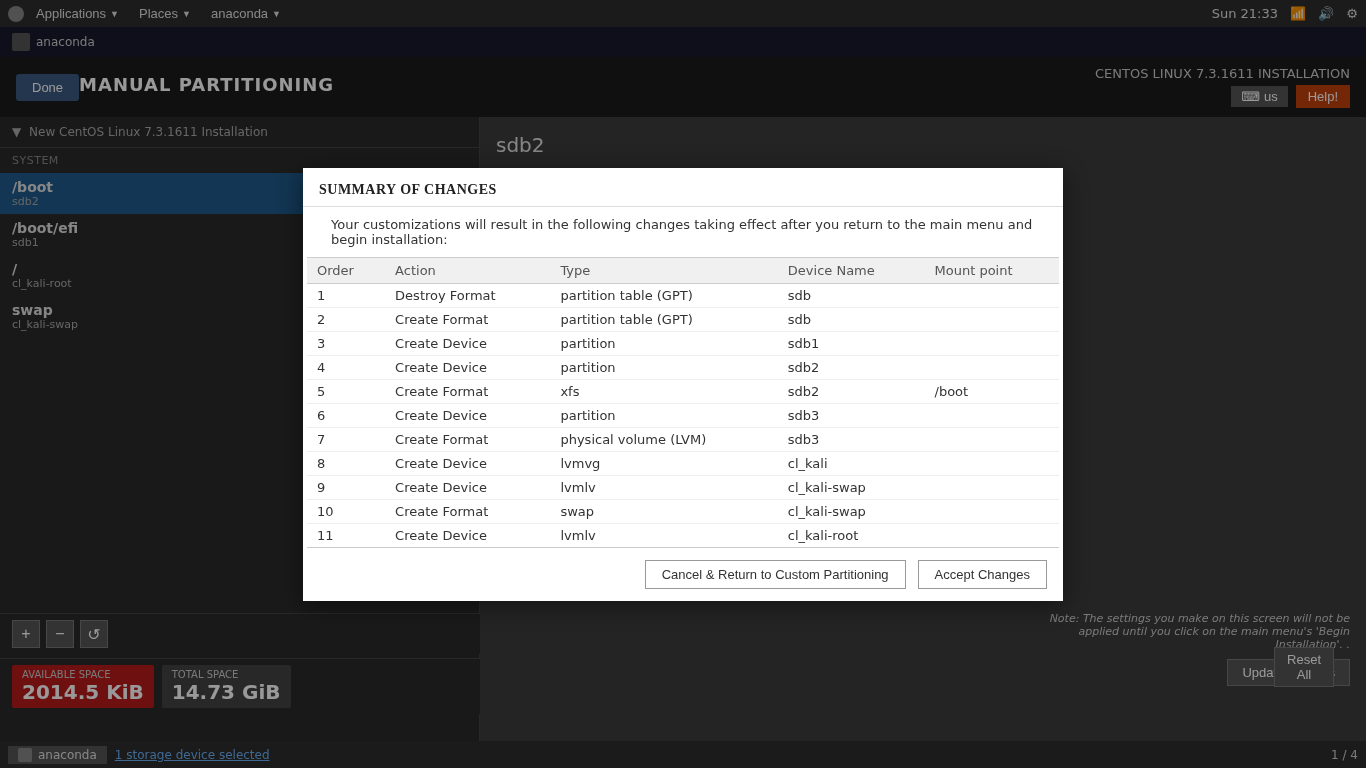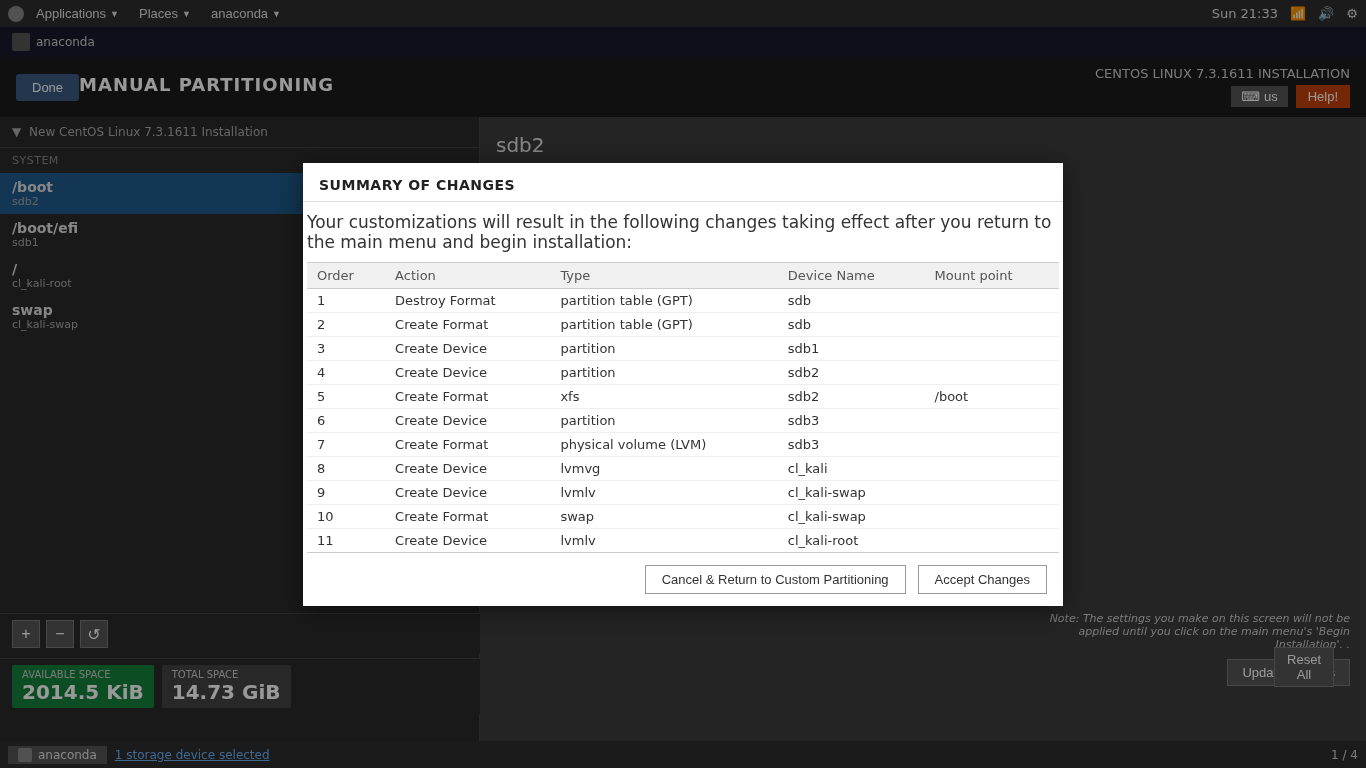--- a/index.html
+++ b/index.html
@@ -144,21 +144,21 @@
       color: white;
       width: 28px; height: 28px;
       cursor: pointer;
       font-size: 16px;
       display: flex; align-items: center; justify-content: center;
     }
     .space-box {
       padding: 4px 10px;
       border-radius: 2px;
     }
-    .space-box.available { background: #15803d; }
+    .space-box.available { background: #b91c1c; }
     .space-box.total { background: #444; }
     .space-box-label { font-size: 10px; color: #ccc; text-transform: uppercase; }
     .space-box-value { font-size: 20px; font-weight: bold; color: white; }
     .action-btn {
       background: #555;
       border: 1px solid #777;
       color: white;
       padding: 5px 14px;
       cursor: pointer;
       font-size: 13px;
@@ -225,24 +225,25 @@
       flex-direction: column;
       box-shadow: 0 4px 24px rgba(0,0,0,0.5);
     }
     #modal-title {
       padding: 14px 16px 8px;
       font-size: 14px;
       font-weight: bold;
       color: #222;
       letter-spacing: 0.5px;
       border-bottom: 1px solid #ddd;
+      font-family: Liberation Serif, serif;
     }
     #modal-desc {
-      padding: 10px 4px;
-      font-size: 17px;
+      padding: 10px 28px;
+      font-size: 13px;
       color: #333;
     }
     #modal-table-wrap {
       flex: 1;
       overflow-y: auto;
       border-top: 1px solid #ccc;
       border-bottom: 1px solid #ccc;
       margin: 0 4px;
     }
     #modal-table {

